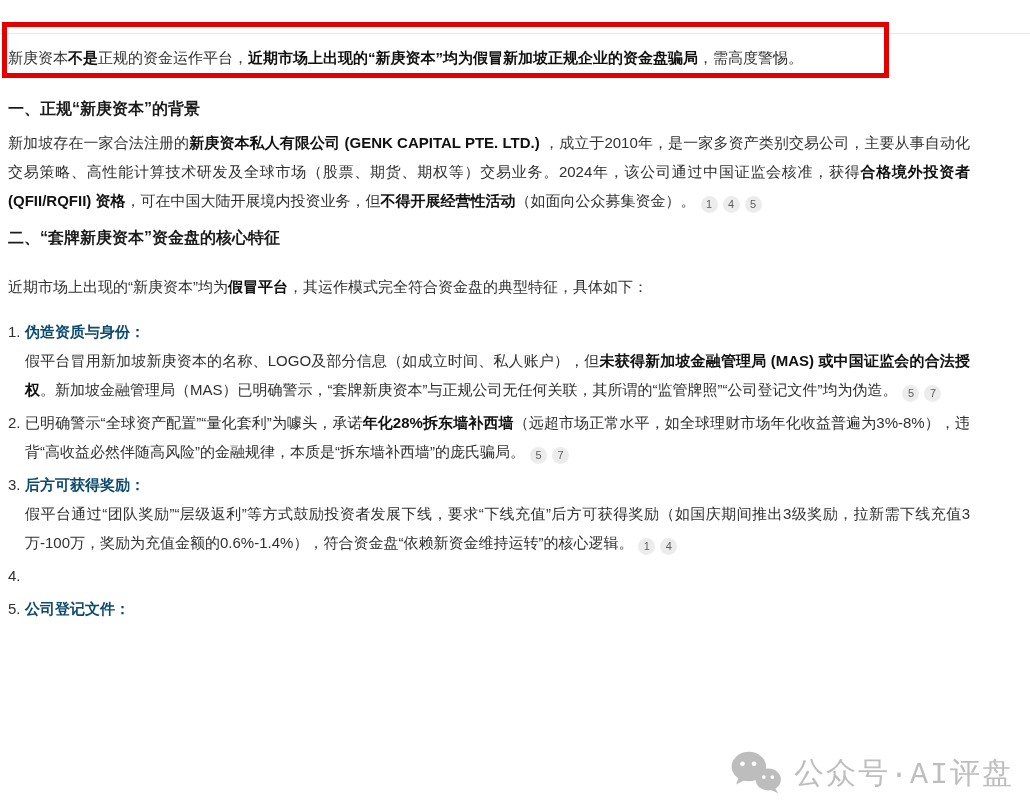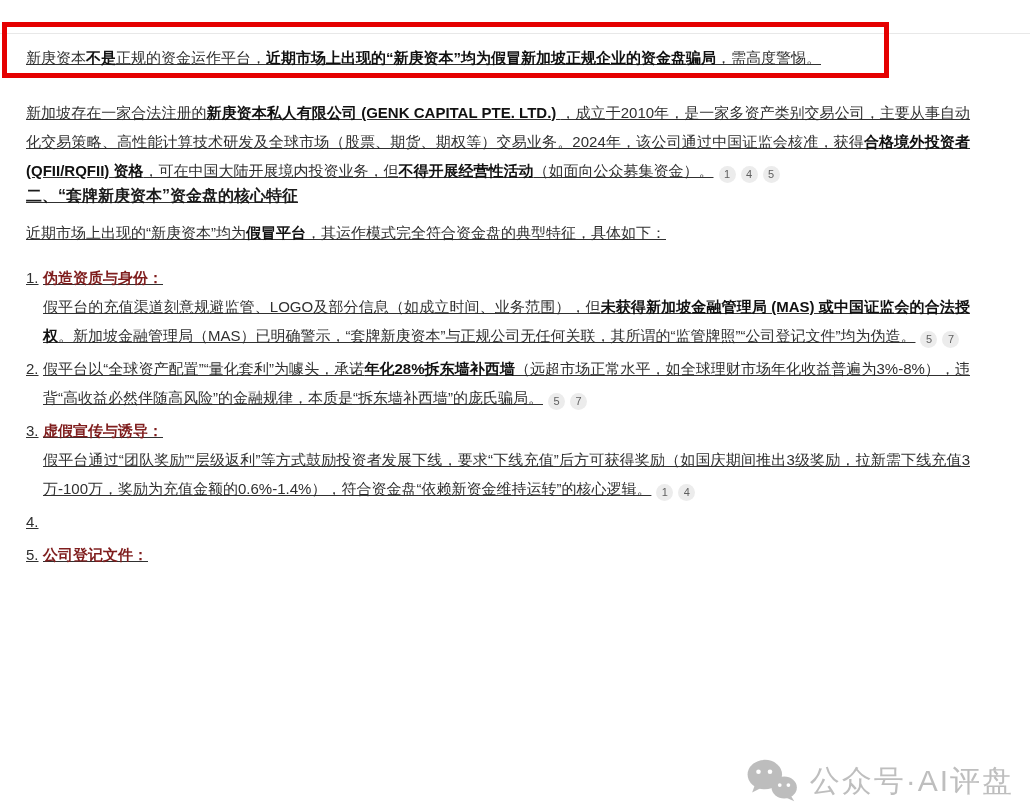--- a/index.html
+++ b/index.html
@@ -23,125 +23,126 @@
     left: 2px; top: 22px;
     width: 887px; height: 56px;
     border: 5px solid #e50000;
     z-index: 6;
     pointer-events: none;
     background: transparent;
   }
   .content {
     position: relative;
     z-index: 2;
-    padding: 43px 60px 0 26px;
-    text-decoration: underline;
+    padding: 43px 60px 0 8px;
   }
   .para {
     font-size: 15px;
     line-height: 29px;
     color: #303030;
     text-align: justify;
   }
   .alert-para { line-height: 30px; margin-bottom: 25px; }
   .b { font-weight: 700; color: #111111; }
   h3.sec-h {
     font-size: 16px;
     line-height: 21px;
     font-weight: 700;
     color: #1b1b1b;
   }
   .h1-gap { margin-bottom: 9px; }
-  .h2-gap { margin-top: 0; margin-bottom: 0; }
-  .intro-para { margin-top: 12px; }
+  .h2-gap { margin-top: 12px; margin-bottom: 0; }
+  .intro-para { margin-top: 24px; }
   .list-wrap { margin-top: 16px; }
   .li {
     display: flex;
     margin-bottom: 4px;
   }
   .li-num {
     flex: none;
     width: 17px;
     font-size: 15px;
     line-height: 29px;
     color: #303030;
   }
   .li-main { flex: 1; }
   .li-title {
     display: block;
     font-size: 15px;
     line-height: 29px;
     font-weight: 700;
-    color: #7f1d1d;
+    color: #0c4a6e;
   }
   .cite {
     display: inline-block;
     width: 17px; height: 17px;
     margin-left: 5px;
     border-radius: 50%;
     background: #ececec;
     color: #5f5f5f;
     font-size: 11px;
     line-height: 17px;
     text-align: center;
     vertical-align: -2px;
     cursor: pointer;
   }
   .watermark {
     position: absolute;
-    right: 16px; bottom: 4px;
+    right: 16px; bottom: 12px;
     display: flex;
     align-items: center;
     gap: 12px;
     z-index: 5;
     color: rgba(150,150,150,.62);
     font-size: 30px;
     letter-spacing: 2px;
     pointer-events: none;
+    font-family: Liberation Mono, monospace;
   }
   .watermark svg { display: block; opacity: .62; }
 </style>
 </head>
 <body>
 
 <div class="top-divider"></div>
 <div class="annotation-box"></div>
 
 <div class="content">
 
   <p class="para alert-para"><span>新庚资本</span><span class="b">不是</span><span>正规的资金运作平台，</span><span class="b">近期市场上出现的“新庚资本”均为假冒新加坡正规企业的资金盘骗局</span><span>，需高度警惕。</span></p>
 
+  <h3 class="sec-h h1-gap">一、正规“新庚资本”的背景</h3>
 
   <p class="para"><span>新加坡存在一家合法注册的</span><span class="b">新庚资本私人有限公司 (GENK CAPITAL PTE. LTD.) </span><span>，成立于2010年，是一家多资产类别交易公司，主要从事自动化交易策略、高性能计算技术研发及全球市场（股票、期货、期权等）交易业务。2024年，该公司通过中国证监会核准，获得</span><span class="b">合格境外投资者 (QFII/RQFII) 资格</span><span>，可在中国大陆开展境内投资业务，但</span><span class="b">不得开展经营性活动</span><span>（如面向公众募集资金）。</span><span class="cite">1</span><span class="cite">4</span><span class="cite">5</span></p>
 
   <h3 class="sec-h h2-gap">二、“套牌新庚资本”资金盘的核心特征</h3>
 
   <p class="para intro-para"><span>近期市场上出现的“新庚资本”均为</span><span class="b">假冒平台</span><span>，其运作模式完全符合资金盘的典型特征，具体如下：</span></p>
 
   <div class="list-wrap">
 
     <div class="li">
       <span class="li-num">1.</span>
       <div class="li-main">
         <span class="li-title">伪造资质与身份：</span>
-        <p class="para"><span>假平台的充值渠道刻意规避监管、LOGO及部分信息（如成立时间、业务范围），但</span><span class="b">未获得新加坡金融管理局 (MAS) 或中国证监会的合法授权</span><span>。新加坡金融管理局（MAS）已明确警示，“套牌新庚资本”与正规公司无任何关联，其所谓的“监管牌照”“公司登记文件”均为伪造。</span><span class="cite">5</span><span class="cite">7</span></p>
+        <p class="para"><span>假平台冒用新加坡新庚资本的名称、LOGO及部分信息（如成立时间、私人账户），但</span><span class="b">未获得新加坡金融管理局 (MAS) 或中国证监会的合法授权</span><span>。新加坡金融管理局（MAS）已明确警示，“套牌新庚资本”与正规公司无任何关联，其所谓的“监管牌照”“公司登记文件”均为伪造。</span><span class="cite">5</span><span class="cite">7</span></p>
       </div>
     </div>
 
     <div class="li">
       <span class="li-num">2.</span>
       <div class="li-main">
-        <p class="para"><span>假平台以“全球资产配置”“量化套利”为噱头，承诺</span><span class="b">年化28%拆东墙补西墙</span><span>（远超市场正常水平，如全球理财市场年化收益普遍为3%-8%），违背“高收益必然伴随高风险”的金融规律，本质是“拆东墙补西墙”的庞氏骗局。</span><span class="cite">5</span><span class="cite">7</span></p>
+        <p class="para"><span>已明确警示“全球资产配置”“量化套利”为噱头，承诺</span><span class="b">年化28%拆东墙补西墙</span><span>（远超市场正常水平，如全球理财市场年化收益普遍为3%-8%），违背“高收益必然伴随高风险”的金融规律，本质是“拆东墙补西墙”的庞氏骗局。</span><span class="cite">5</span><span class="cite">7</span></p>
       </div>
     </div>
 
     <div class="li">
       <span class="li-num">3.</span>
       <div class="li-main">
-        <span class="li-title">虚假宣传与诱导：</span>
+        <span class="li-title">后方可获得奖励：</span>
         <p class="para"><span>假平台通过“团队奖励”“层级返利”等方式鼓励投资者发展下线，要求“下线充值”后方可获得奖励（如国庆期间推出3级奖励，拉新需下线充值3万-100万，奖励为充值金额的0.6%-1.4%），符合资金盘“依赖新资金维持运转”的核心逻辑。</span><span class="cite">1</span><span class="cite">4</span></p>
       </div>
     </div>
 
     <div class="li">
       <span class="li-num">4.</span>
       <div class="li-main">
       </div>
     </div>
 

